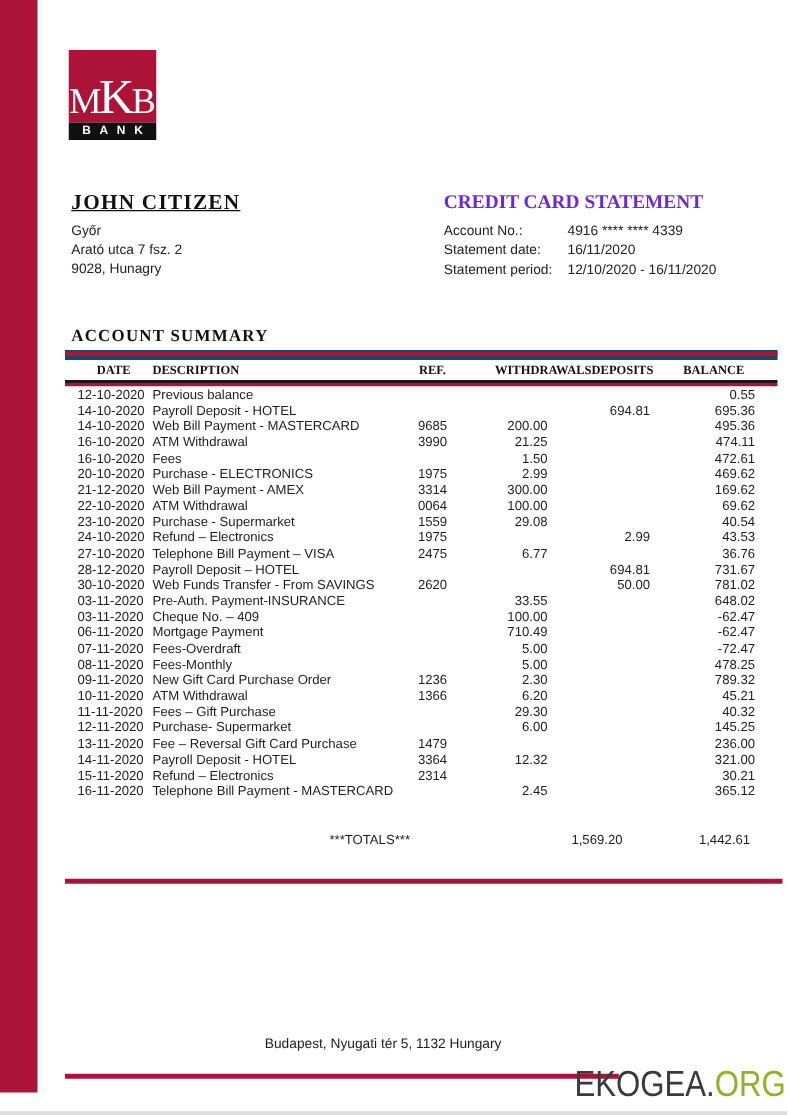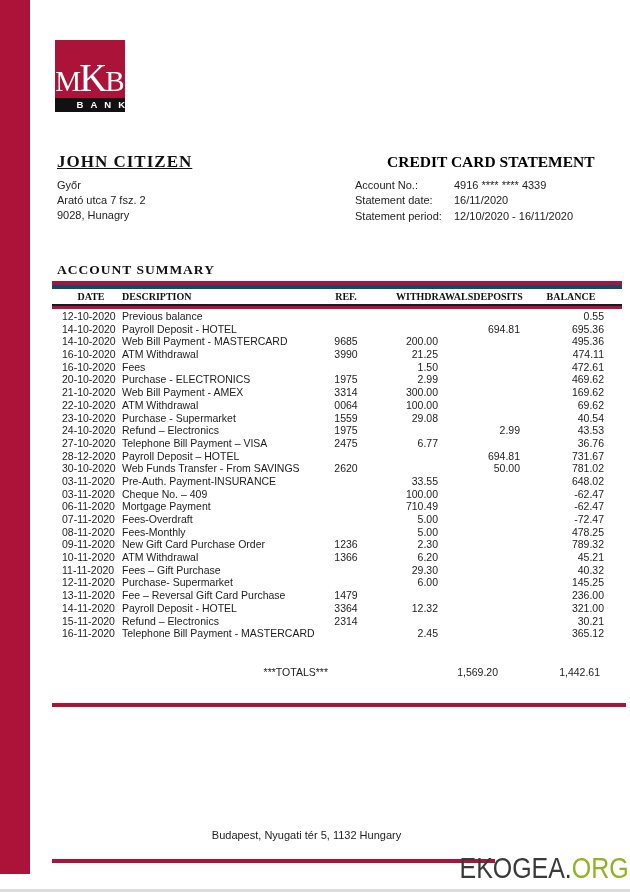--- a/index.html
+++ b/index.html
@@ -15,29 +15,29 @@
   }
   .left-bar{position:absolute;left:0;top:0;width:30px;height:874px;background:var(--brand);}
   .bottom-edge{position:absolute;left:0;bottom:0;width:100%;height:3px;background:#dcdcdc;}
 
   
   .logo{position:absolute;left:55px;top:40px;width:70px;}
   .logo-red{width:70px;height:58px;background:var(--brand);display:flex;justify-content:center;align-items:flex-end;padding-bottom:5px;box-sizing:border-box;}
   .logo-red span{color:#fff;font-family:"Liberation Serif",serif;line-height:0.8;}
   .logo-m,.logo-b{font-size:29px;}
   .logo-k{font-size:39px;margin:0 -2px;}
-  .logo-black{width:70px;height:14px;background:var(--band);display:flex;justify-content:flex-end;align-items:center;}
+  .logo-black{width:70px;height:14px;background:var(--band);display:flex;justify-content:center;align-items:center;}
   .logo-black span{color:#fff;font-size:9.5px;font-weight:bold;letter-spacing:7px;margin-right:-7px;line-height:14px;}
 
   
   .customer{position:absolute;left:57px;top:152px;}
   .customer-name{font-family:"Liberation Serif",serif;font-weight:bold;font-size:17px;letter-spacing:1px;color:#111;margin-bottom:6px;text-decoration:underline;}
   .customer-line{font-size:11px;line-height:15px;color:#222;}
   .stmt{position:absolute;left:355px;top:153px;width:265px;}
-  .stmt-title{font-family:"Liberation Serif",serif;font-weight:bold;font-size:15.5px;color:#000000;margin-bottom:7px;margin-left:32px;}
+  .stmt-title{font-family:"Liberation Serif",serif;font-weight:bold;font-size:15.5px;color:#6d28d9;margin-bottom:7px;}
   .stmt-grid{display:grid;grid-template-columns:99px auto;font-size:11px;line-height:15.3px;color:#222;}
 
   
   .summary-head{position:absolute;left:52px;top:260px;width:570px;border-bottom:8px solid #0c4a6e;}
   .summary-title{display:inline-block;font-family:"Liberation Serif",serif;font-weight:bold;font-size:13.5px;letter-spacing:1px;color:#111;padding-left:5px;padding-bottom:3px;}
   .rule{position:absolute;height:4px;background:var(--brand);}
   .rule-top{left:52px;top:281px;width:570px;}
   .rule-bottom{left:52px;top:703px;width:574px;}
 
   
@@ -162,21 +162,21 @@
         </div>
         <div class="trow">
           <div class="cell c-date">20-10-2020</div>
           <div class="cell c-desc">Purchase  - ELECTRONICS</div>
           <div class="cell c-ref">1975</div>
           <div class="cell c-wd">2.99</div>
           <div class="cell c-dep"></div>
           <div class="cell c-bal">469.62</div>
         </div>
         <div class="trow">
-          <div class="cell c-date">21-10-2020</div>
+          <div class="cell c-date">21-12-2020</div>
           <div class="cell c-desc">Web Bill Payment - AMEX</div>
           <div class="cell c-ref">3314</div>
           <div class="cell c-wd">300.00</div>
           <div class="cell c-dep"></div>
           <div class="cell c-bal">169.62</div>
         </div>
         <div class="trow">
           <div class="cell c-date">22-10-2020</div>
           <div class="cell c-desc">ATM Withdrawal</div>
           <div class="cell c-ref">0064</div>

